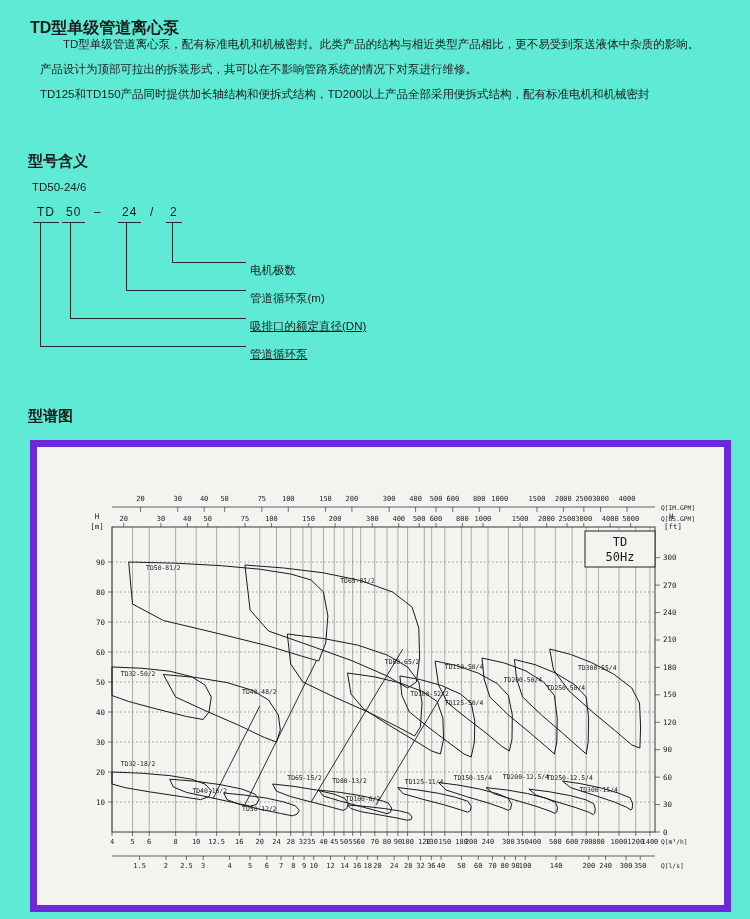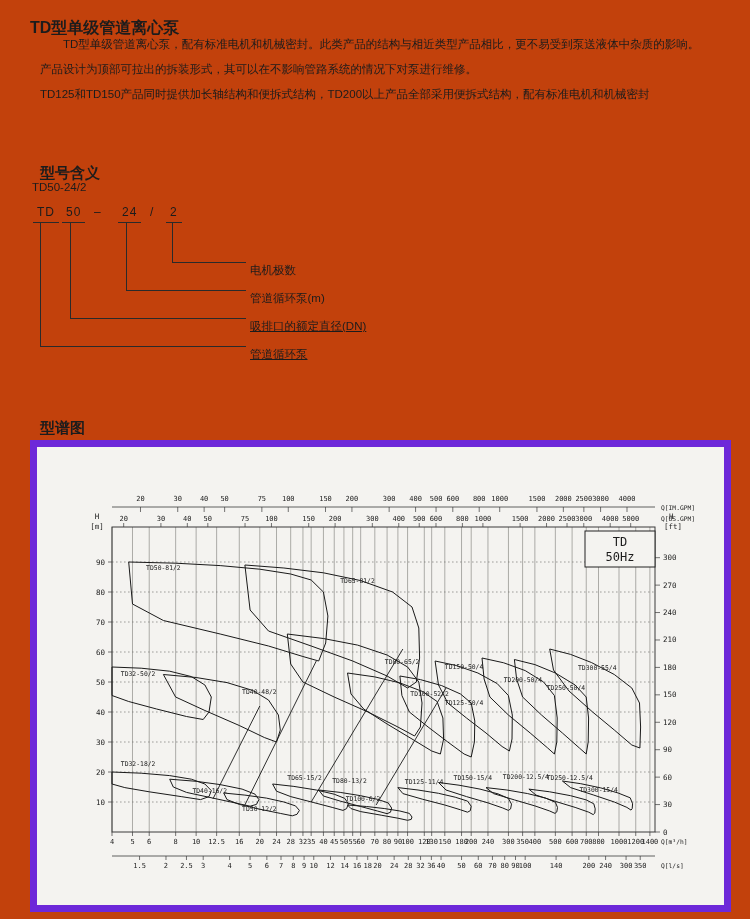--- a/index.html
+++ b/index.html
@@ -1,24 +1,24 @@
 <!DOCTYPE html>
 <html><head>
 <meta charset="utf-8">
 <style>
   html,body{margin:0;padding:0;}
   .page{position:relative;width:750px;height:919px;overflow:hidden;
     background:linear-gradient(180deg,#d8d6d2 0px,#edecе9 10px,#edece9 12px,#eceae7 870px,#dedcd8 919px);
-    background-color:#c2410c;
+    background-color:#5eead4;
     font-family:"Liberation Sans",sans-serif;color:#1c1c1c;}
   .title{position:absolute;left:30px;top:18px;font-size:16px;font-weight:bold;margin:0;}
   .intro{position:absolute;left:40px;top:32px;width:672px;font-size:11.5px;line-height:25px;margin:0;}
   .intro p{margin:0;}
   .intro p.indent{text-indent:2em;}
-  .h2{position:absolute;font-size:15px;font-weight:bold;margin:12px;}
+  .h2{position:absolute;font-size:15px;font-weight:bold;margin:0;}
   .h2-model{left:28px;top:152px;}
   .h2-chart{left:28px;top:407px;}
   .model-example{position:absolute;left:32px;top:181px;font-size:11.5px;margin:0;}
   .diagram{position:absolute;left:0;top:205px;width:750px;height:170px;}
   .tok{position:absolute;top:0;font-size:12px;letter-spacing:1px;}
   .tok.u{border-bottom:1px solid #2a2a2a;padding:0 4px 3px 4px;}
   .conn{position:absolute;border-left:1px solid #2a2a2a;border-bottom:1px solid #2a2a2a;}
   .dlabel{position:absolute;left:250px;font-size:11.5px;margin-top:8px;}
   .chart-box{position:absolute;left:30px;top:440px;width:687px;height:458px;
     border:7px solid #6d28d9;background:#f4f3f0;}
@@ -32,21 +32,21 @@
 
   <h1 class="title">TD型单级管道离心泵</h1>
 
   <div class="intro">
     <p class="indent">TD型单级管道离心泵，配有标准电机和机械密封。此类产品的结构与相近类型产品相比，更不易受到泵送液体中杂质的影响。</p>
     <p>产品设计为顶部可拉出的拆装形式，其可以在不影响管路系统的情况下对泵进行维修。</p>
     <p>TD125和TD150产品同时提供加长轴结构和便拆式结构，TD200以上产品全部采用便拆式结构，配有标准电机和机械密封</p>
   </div>
 
   <h2 class="h2 h2-model">型号含义</h2>
-  <p class="model-example">TD50-24/2</p>
+  <p class="model-example">TD50-24/6</p>
 
   <div class="diagram">
     <span class="tok u" style="left:33px;">TD</span>
     <span class="tok u" style="left:62px;">50</span>
     <span class="tok" style="left:94px;">–</span>
     <span class="tok u" style="left:118px;">24</span>
     <span class="tok" style="left:150px;">/</span>
     <span class="tok u" style="left:166px;">2</span>
 
     <div class="conn" style="left:172px;top:17px;width:73px;height:40px;"></div>

